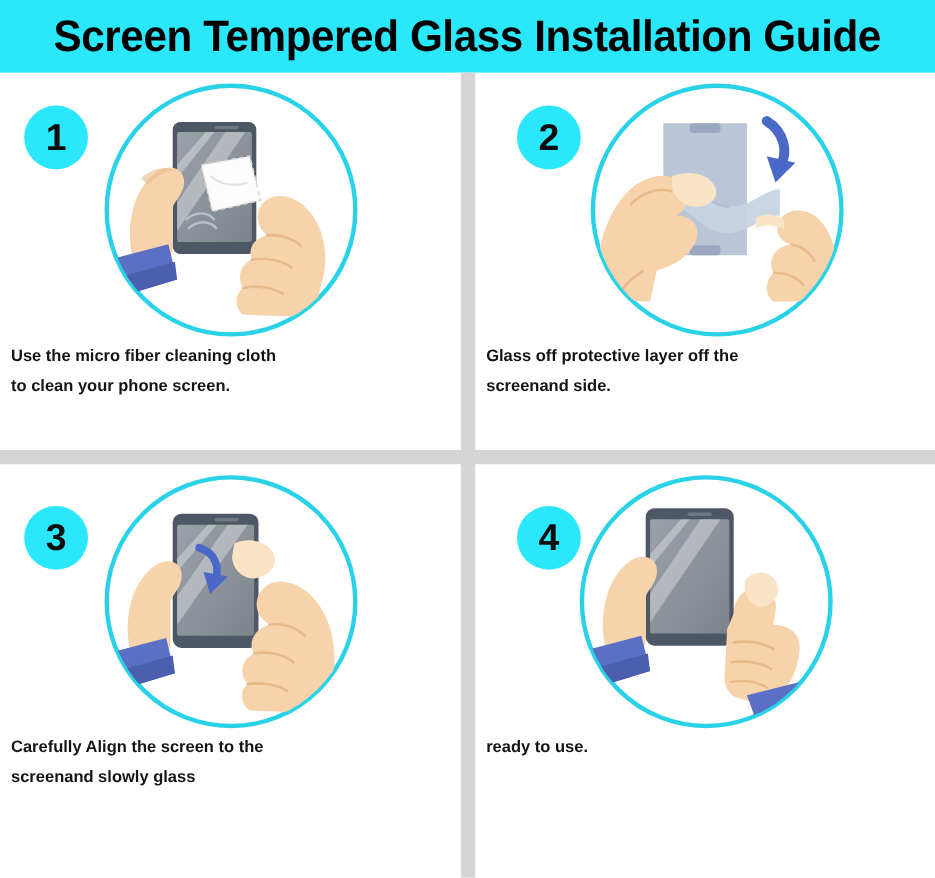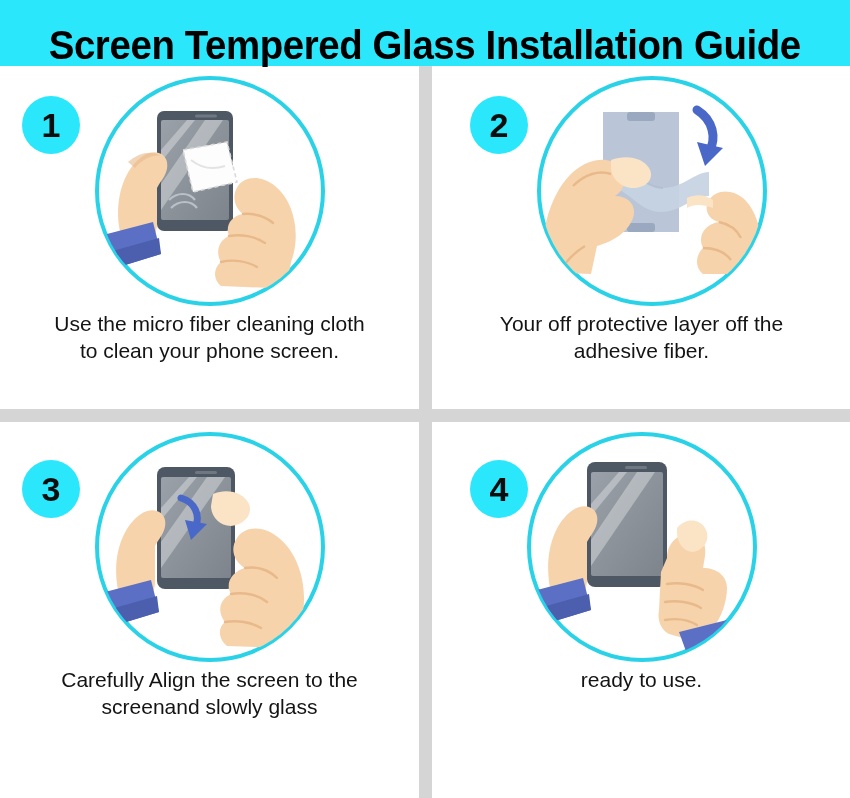--- a/index.html
+++ b/index.html
@@ -21,21 +21,21 @@
   }
   
   .header-band {
     position: absolute;
     left: 0;
     top: 0;
     width: 850px;
     height: 66px;
     background: #2ae7fb;
     display: flex;
-    align-items: flex-end;
+    align-items: center;
     justify-content: center;
   }
   .header-title {
     font-family: "Liberation Sans Narrow", "Liberation Sans", sans-serif;
     font-weight: bold;
     font-size: 40px;
     line-height: 42px;
     color: #000000;
     letter-spacing: -0.4px;
     transform: scaleX(0.96);
@@ -106,24 +106,23 @@
   .illus-svg {
     position: absolute;
     inset: 0;
   }
 
   .caption {
     position: absolute;
     left: 10px;
     width: 399px;
     top: 244px;
-    text-align: center;
     font-family: "Liberation Sans", sans-serif;
-    font-weight: normal;
-    font-size: 21px;
+    font-weight: bold;
+    font-size: 15px;
     line-height: 27px;
     color: #141414;
   }
   .caption div { white-space: nowrap; }
 </style>
 </head>
 <body>
 
 <div id="guide">
 
@@ -225,22 +224,22 @@
           <path d="M182 146 C192 148 200 154 204 162" fill="none" stroke="#e8b98a" stroke-width="2.4"></path>
           <path d="M166 172 C178 172 188 176 194 184" fill="none" stroke="#e8b98a" stroke-width="2.4"></path>
 
           <path d="M160 34 C176 44 180 62 172 76" fill="none" stroke="#4a68c8" stroke-width="9" stroke-linecap="round"></path>
           <polygon points="160,66 186,72 168,90" fill="#4a68c8"></polygon>
         </g>
       </svg>
     </div>
 
     <div class="caption">
-      <div>Your off protective layer off the</div>
-      <div>adhesive fiber.</div>
+      <div>Glass off protective layer off the</div>
+      <div>screenand side.</div>
     </div>
   </div>
 
   <div class="quadrant q3">
     <div class="step-badge">3</div>
 
     <div class="illus-ring">
       <div class="ring-circle"></div>
       <svg class="illus-svg" viewBox="0 0 230 230">
         <defs>

